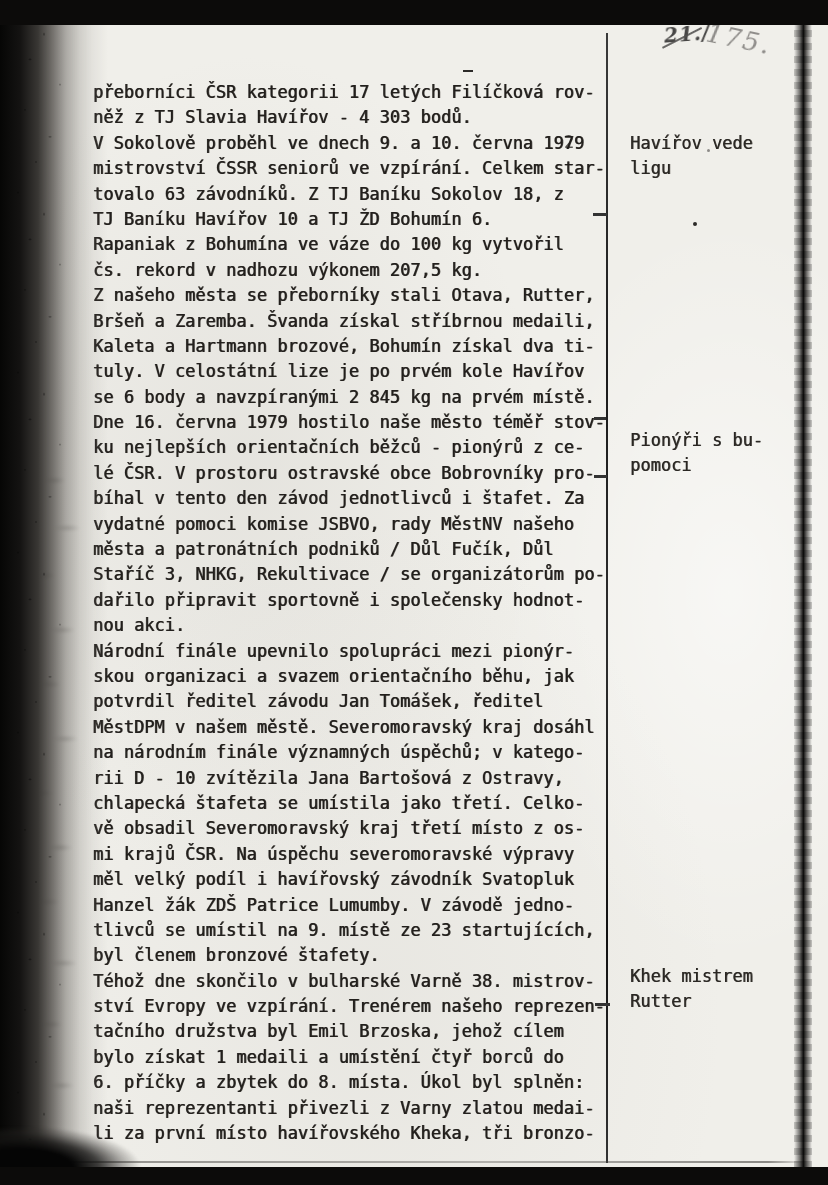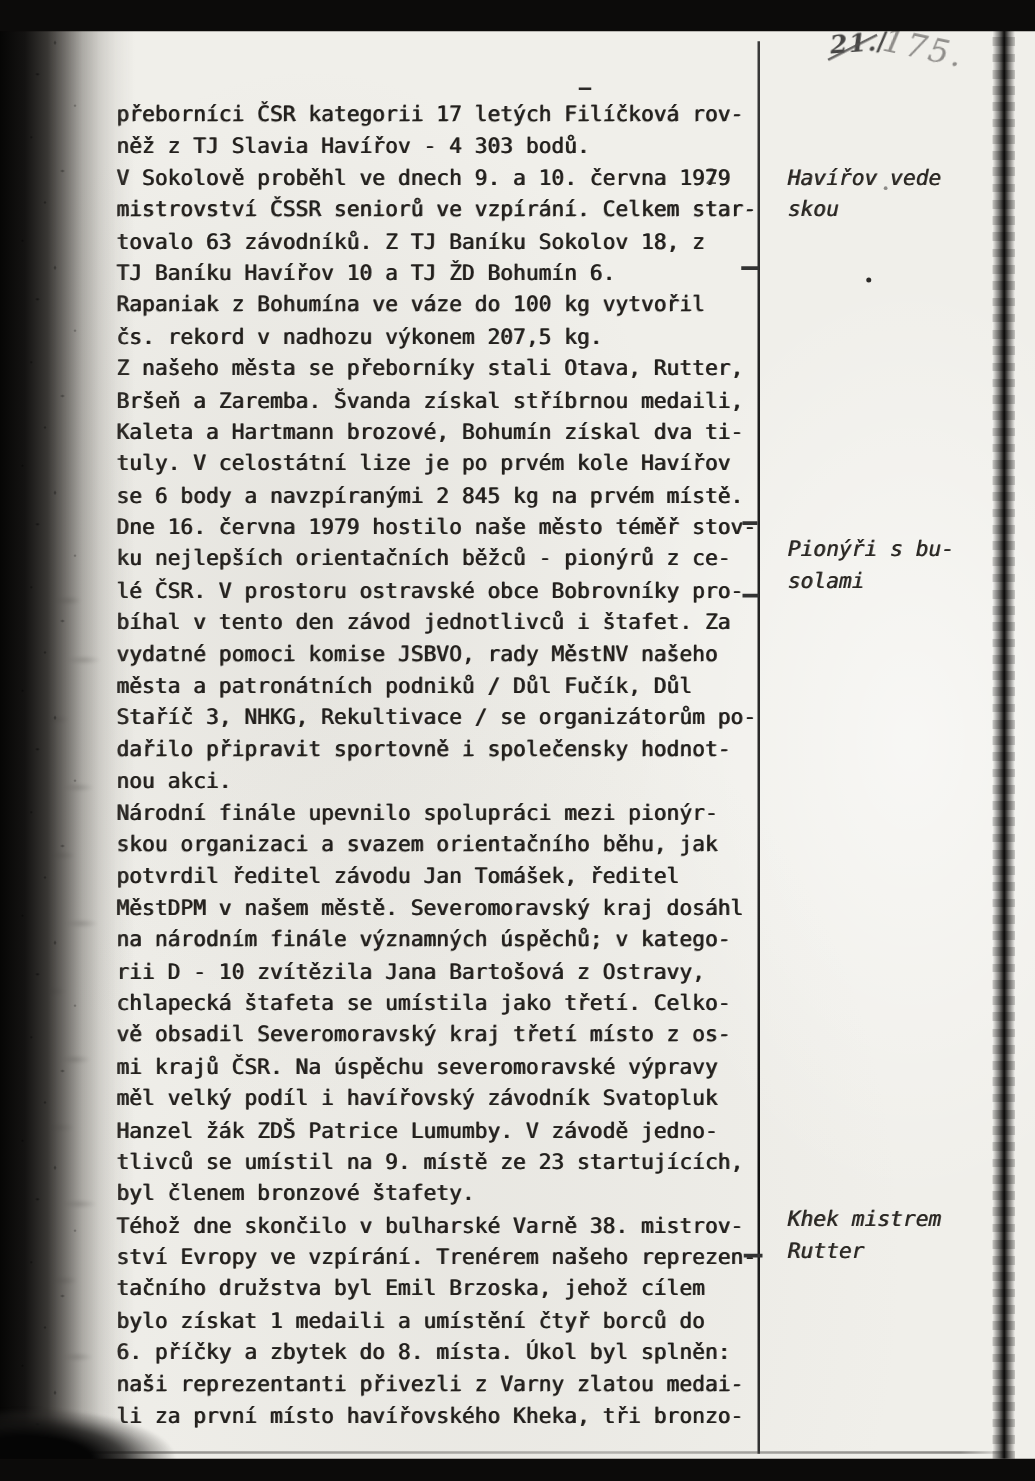--- a/index.html
+++ b/index.html
@@ -21,21 +21,20 @@
   .tline{
     height:25.4px;line-height:25.4px;white-space:pre;
     font-size:17px;color:#221f1c;
     text-shadow:0.7px 0 0 rgba(34,31,28,.8), -0.3px 0.3px 0 rgba(34,31,28,.3);
   }
   
   .note{
     position:absolute;left:630px;width:190px;z-index:2;
     font-size:17px;line-height:25.4px;white-space:pre;color:#2a2723;
     text-shadow:0.7px 0 0 rgba(42,39,35,.75);
-    font-style:italic;
   }
   .note-1{top:131px;} .note-2{top:428px;} .note-3{top:964px;}
   
   .overstrike{
     position:absolute;left:563px;top:130px;z-index:2;font-size:17px;line-height:25.4px;
     color:rgba(34,31,28,.75);transform:translateX(1px);
   }
   
   .hw-old{
     position:absolute;left:664px;top:22px;z-index:3;
@@ -177,22 +176,22 @@
       <div class="tline">ství Evropy ve vzpírání. Trenérem našeho reprezen-</div>
       <div class="tline">tačního družstva byl Emil Brzoska, jehož cílem</div>
       <div class="tline">bylo získat 1 medaili a umístění čtyř borců do</div>
       <div class="tline">6. příčky a zbytek do 8. místa. Úkol byl splněn:</div>
       <div class="tline">naši reprezentanti přivezli z Varny zlatou medai-</div>
       <div class="tline">li za první místo havířovského Kheka, tři bronzo-</div>
     </div>
 
   <span class="overstrike">2</span>
 
-  <div class="note note-1"><span>Havířov vede</span><br><span>skou</span></div>
-  <div class="note note-2"><span>Pionýři s bu-</span><br><span>solami</span></div>
+  <div class="note note-1"><span>Havířov vede</span><br><span>ligu</span></div>
+  <div class="note note-2"><span>Pionýři s bu-</span><br><span>pomoci</span></div>
   <div class="note note-3"><span>Khek mistrem</span><br><span>Rutter</span></div>
 
   <span class="hw-old">21./</span>
   <div class="hw-strike"></div>
   <span class="hw-new">175.</span>
 
   <div class="divider"></div>
   <div class="tick tick-1"></div>
   <div class="tick tick-2"></div>
   <div class="tick tick-3"></div>

